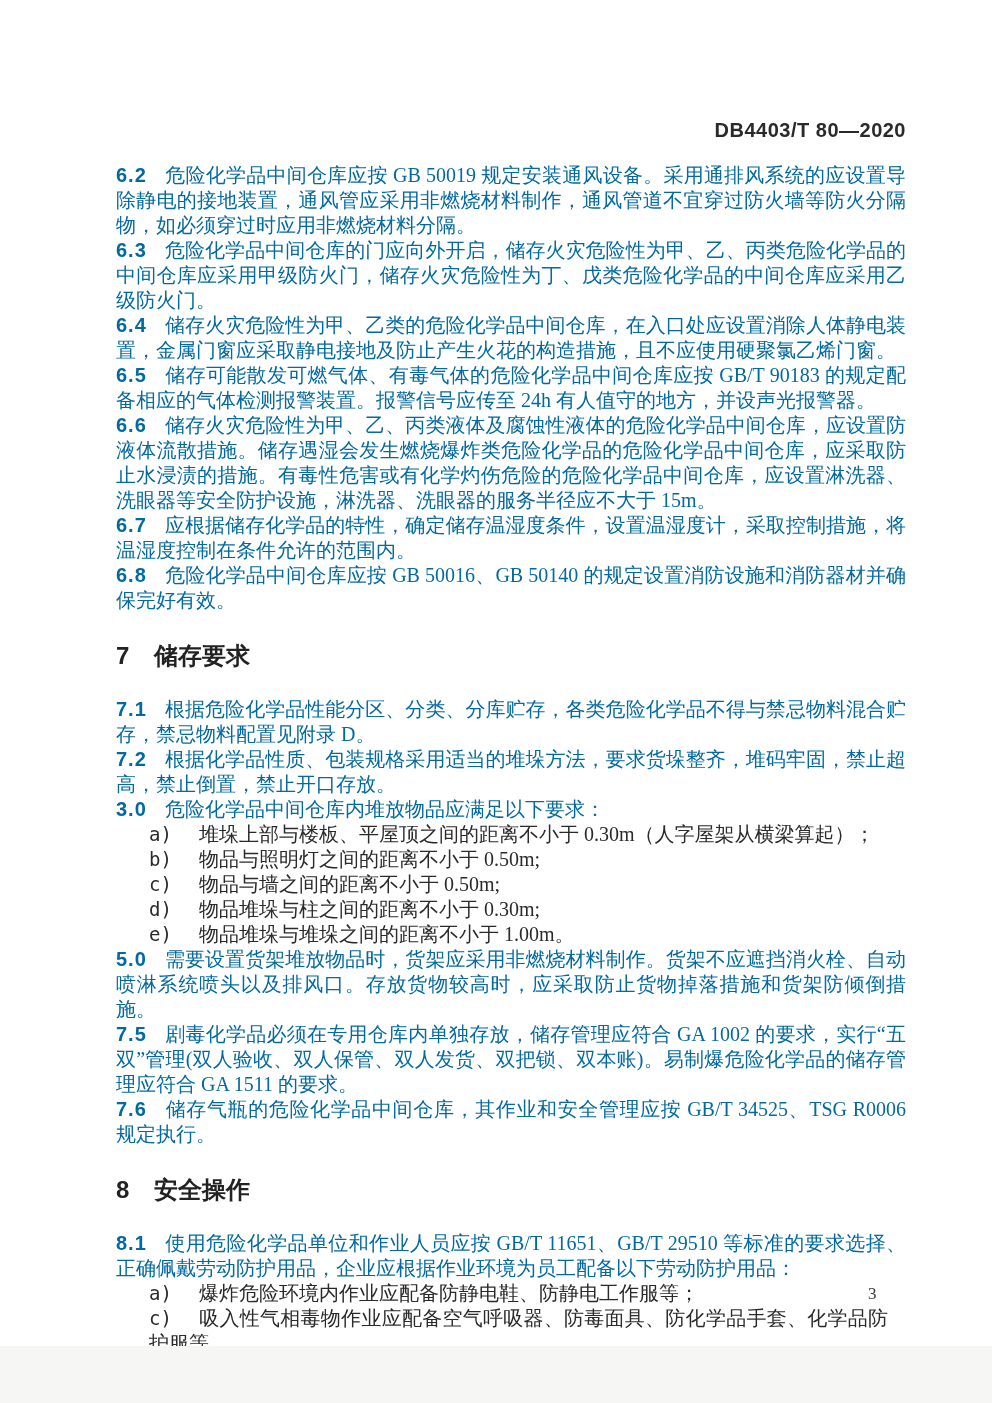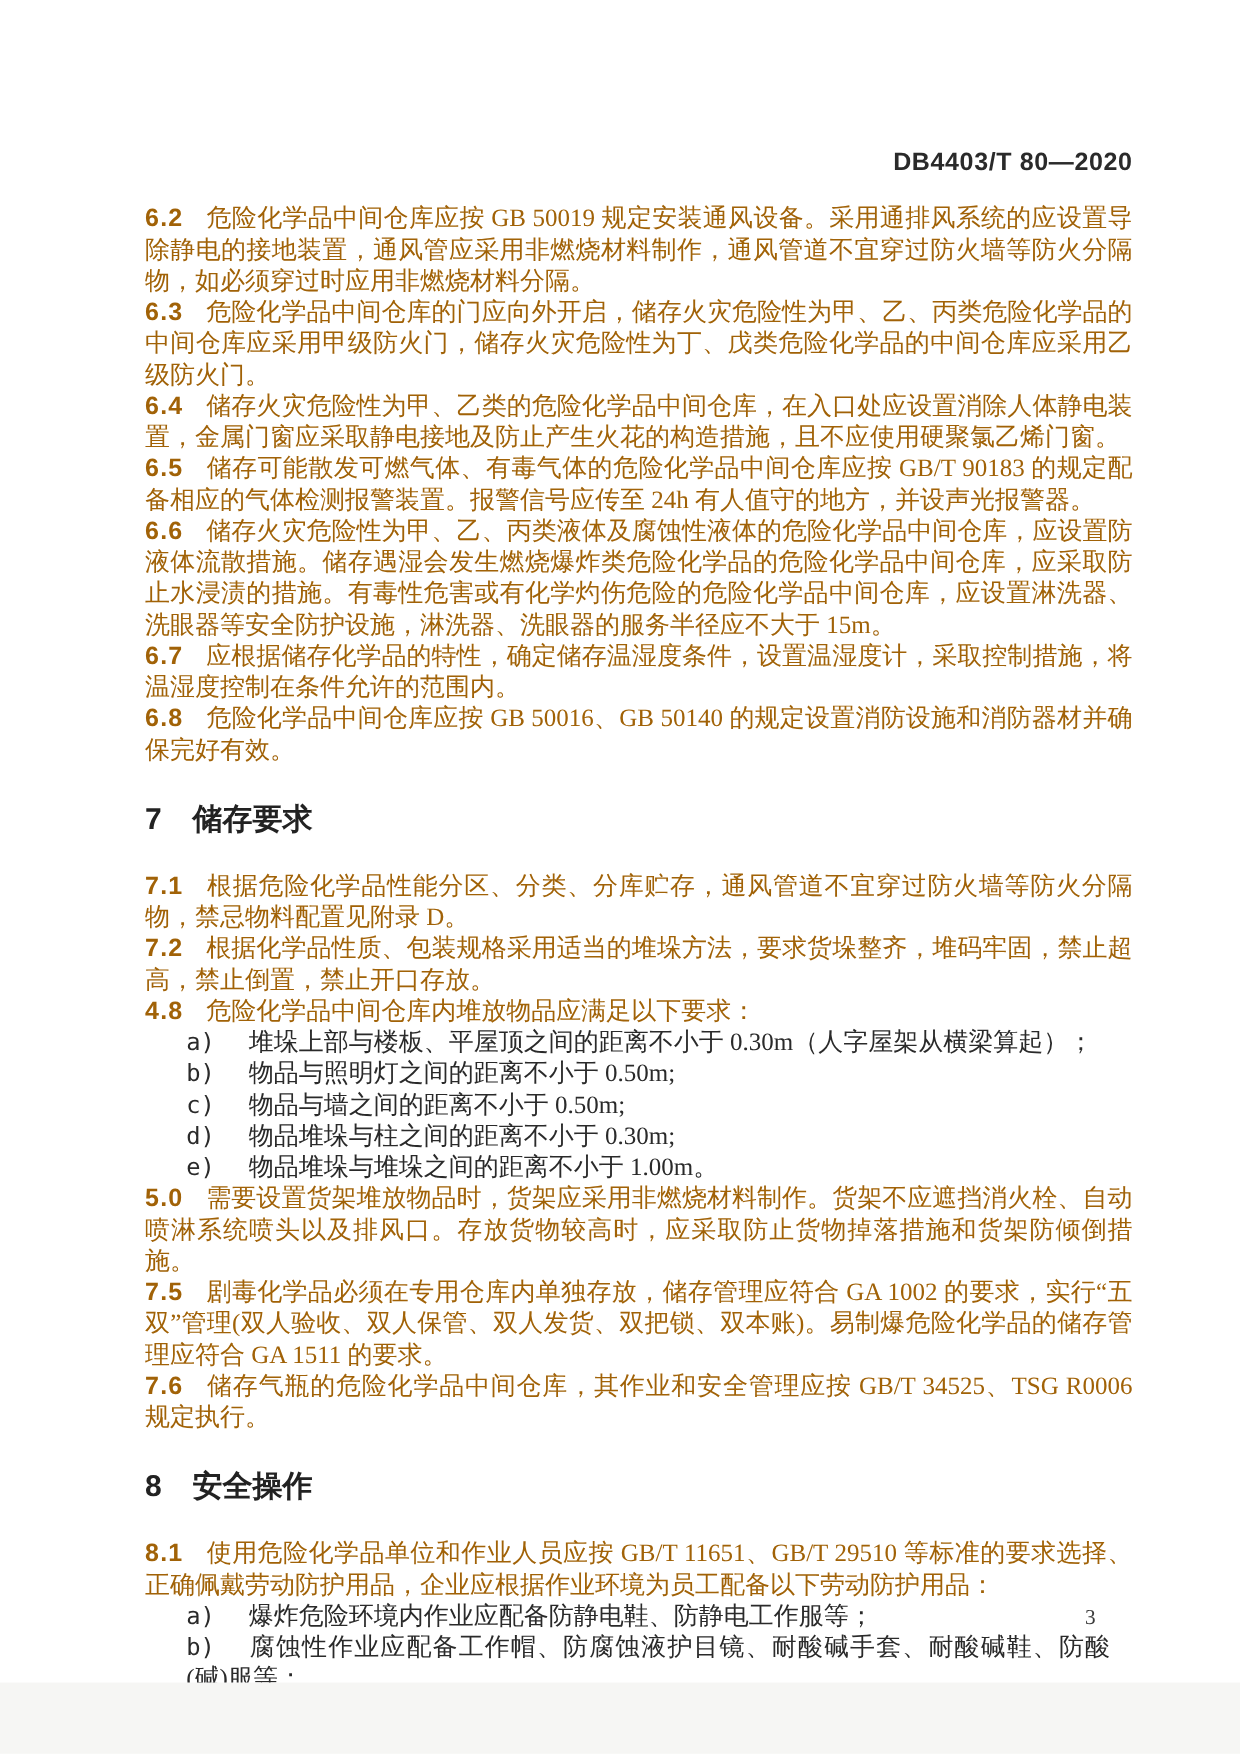--- a/index.html
+++ b/index.html
@@ -28,21 +28,21 @@
     line-height: 24px;
     letter-spacing: 0.5px;
     color: #2a2a2a;
   }
   .body-text { margin-top: 21px; }
   p.clause {
     margin: 0;
     font-size: 20px;
     line-height: 25px;
     text-align: justify;
-    color: #a16207;
+    color: #0369a1;
   }
   .cnum {
     display: inline-block;
     min-width: 49px;
     font-family: "Liberation Sans", sans-serif;
     font-weight: bold;
     letter-spacing: 1px;
   }
   .sec-heading {
     margin: 30px 0 28px 0;
@@ -87,39 +87,38 @@
       <p class="clause"><span class="cnum">6.2</span><span>危险化学品中间仓库应按 GB 50019 规定安装通风设备。采用通排风系统的应设置导除静电的接地装置，通风管应采用非燃烧材料制作，通风管道不宜穿过防火墙等防火分隔物，如必须穿过时应用非燃烧材料分隔。</span></p>
       <p class="clause"><span class="cnum">6.3</span><span>危险化学品中间仓库的门应向外开启，储存火灾危险性为甲、乙、丙类危险化学品的中间仓库应采用甲级防火门，储存火灾危险性为丁、戊类危险化学品的中间仓库应采用乙级防火门。</span></p>
       <p class="clause"><span class="cnum">6.4</span><span>储存火灾危险性为甲、乙类的危险化学品中间仓库，在入口处应设置消除人体静电装置，金属门窗应采取静电接地及防止产生火花的构造措施，且不应使用硬聚氯乙烯门窗。</span></p>
       <p class="clause"><span class="cnum">6.5</span><span>储存可能散发可燃气体、有毒气体的危险化学品中间仓库应按 GB/T 90183 的规定配备相应的气体检测报警装置。报警信号应传至 24h 有人值守的地方，并设声光报警器。</span></p>
       <p class="clause"><span class="cnum">6.6</span><span>储存火灾危险性为甲、乙、丙类液体及腐蚀性液体的危险化学品中间仓库，应设置防液体流散措施。储存遇湿会发生燃烧爆炸类危险化学品的危险化学品中间仓库，应采取防止水浸渍的措施。有毒性危害或有化学灼伤危险的危险化学品中间仓库，应设置淋洗器、洗眼器等安全防护设施，淋洗器、洗眼器的服务半径应不大于 15m。</span></p>
       <p class="clause"><span class="cnum">6.7</span><span>应根据储存化学品的特性，确定储存温湿度条件，设置温湿度计，采取控制措施，将温湿度控制在条件允许的范围内。</span></p>
       <p class="clause"><span class="cnum">6.8</span><span>危险化学品中间仓库应按 GB 50016、GB 50140 的规定设置消防设施和消防器材并确保完好有效。</span></p>
 
       <div class="sec-heading"><span class="hnum">7</span><span>储存要求</span></div>
 
-      <p class="clause"><span class="cnum">7.1</span><span>根据危险化学品性能分区、分类、分库贮存，通风管道不宜穿过防火墙等防火分隔物，禁忌物料配置见附录 D。</span></p>
+      <p class="clause"><span class="cnum">7.1</span><span>根据危险化学品性能分区、分类、分库贮存，各类危险化学品不得与禁忌物料混合贮存，禁忌物料配置见附录 D。</span></p>
       <p class="clause"><span class="cnum">7.2</span><span>根据化学品性质、包装规格采用适当的堆垛方法，要求货垛整齐，堆码牢固，禁止超高，禁止倒置，禁止开口存放。</span></p>
-      <p class="clause"><span class="cnum">4.8</span><span>危险化学品中间仓库内堆放物品应满足以下要求：</span></p>
+      <p class="clause"><span class="cnum">3.0</span><span>危险化学品中间仓库内堆放物品应满足以下要求：</span></p>
 
       <div class="list-item"><span class="lmark">a)</span><span>堆垛上部与楼板、平屋顶之间的距离不小于 0.30m（人字屋架从横梁算起）；</span></div>
       <div class="list-item"><span class="lmark">b)</span><span>物品与照明灯之间的距离不小于 0.50m;</span></div>
       <div class="list-item"><span class="lmark">c)</span><span>物品与墙之间的距离不小于 0.50m;</span></div>
       <div class="list-item"><span class="lmark">d)</span><span>物品堆垛与柱之间的距离不小于 0.30m;</span></div>
       <div class="list-item"><span class="lmark">e)</span><span>物品堆垛与堆垛之间的距离不小于 1.00m。</span></div>
 
       <p class="clause"><span class="cnum">5.0</span><span>需要设置货架堆放物品时，货架应采用非燃烧材料制作。货架不应遮挡消火栓、自动喷淋系统喷头以及排风口。存放货物较高时，应采取防止货物掉落措施和货架防倾倒措施。</span></p>
       <p class="clause"><span class="cnum">7.5</span><span>剧毒化学品必须在专用仓库内单独存放，储存管理应符合 GA 1002 的要求，实行“五双”管理(双人验收、双人保管、双人发货、双把锁、双本账)。易制爆危险化学品的储存管理应符合 GA 1511 的要求。</span></p>
       <p class="clause"><span class="cnum">7.6</span><span>储存气瓶的危险化学品中间仓库，其作业和安全管理应按 GB/T 34525、TSG R0006 规定执行。</span></p>
 
       <div class="sec-heading"><span class="hnum">8</span><span>安全操作</span></div>
 
       <p class="clause"><span class="cnum">8.1</span><span>使用危险化学品单位和作业人员应按 GB/T 11651、GB/T 29510 等标准的要求选择、正确佩戴劳动防护用品，企业应根据作业环境为员工配备以下劳动防护用品：</span></p>
 
       <div class="list-item"><span class="lmark">a)</span><span>爆炸危险环境内作业应配备防静电鞋、防静电工作服等；</span></div>
-      <div class="list-item"><span class="lmark">b)</span><span>腐蚀性作业应配备工作帽、防腐蚀液护目镜、耐酸碱手套、耐酸碱鞋、防酸(碱)服等；</span></div>
       <div class="list-item"><span class="lmark">c)</span><span>吸入性气相毒物作业应配备空气呼吸器、防毒面具、防化学品手套、化学品防护服等。</span></div>
 
     </div>
   </div>
 
   <div class="page-num">3</div>
 </div>
 
 </body></html>

